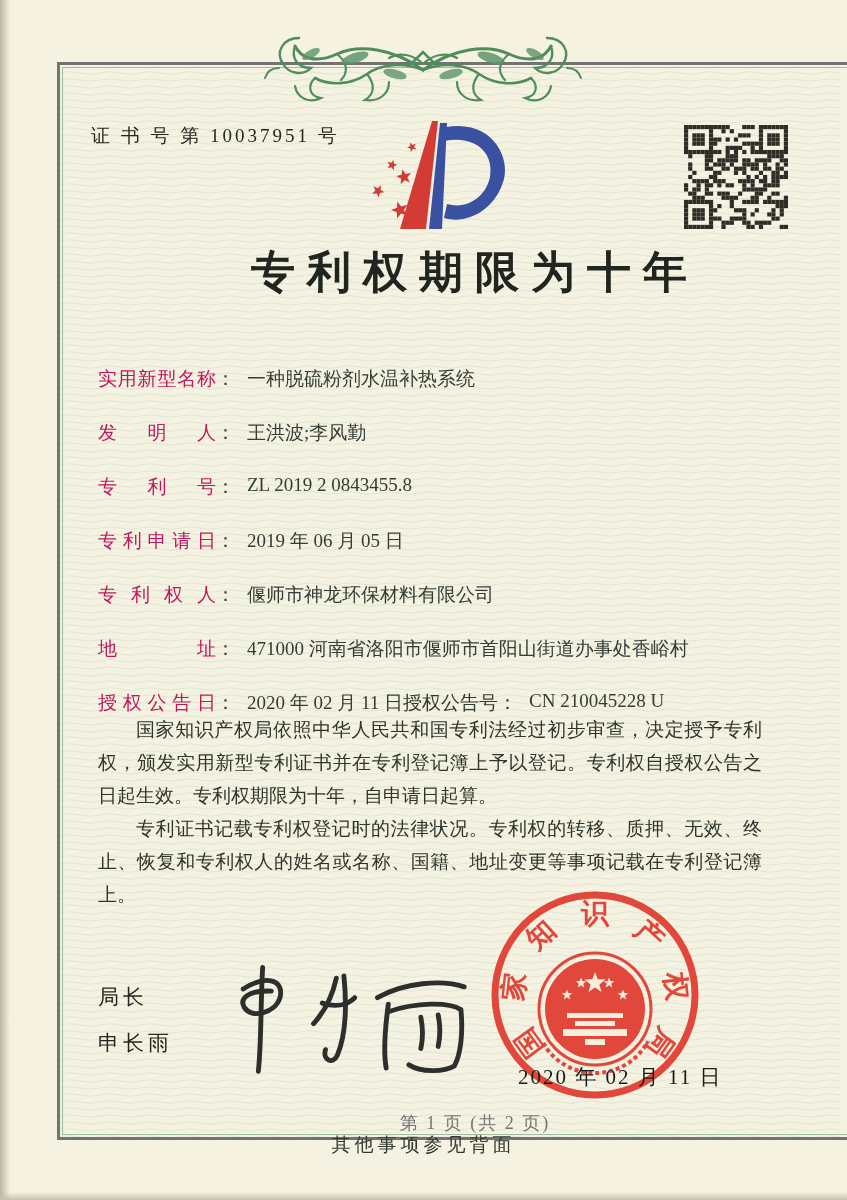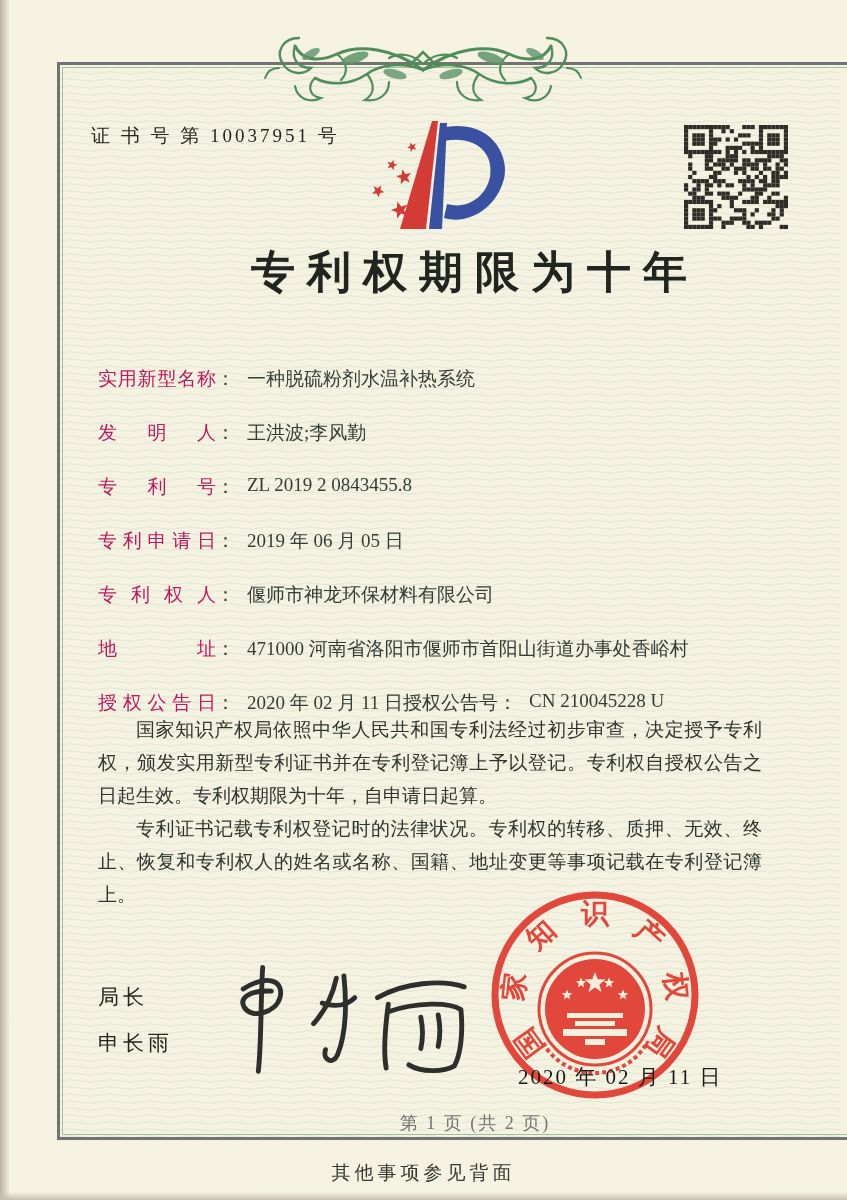--- a/index.html
+++ b/index.html
@@ -48,21 +48,21 @@
 
   .sig{position:absolute;left:150px;top:885px;width:270px;height:130px;}
 
   .seal{position:absolute;left:425px;top:820px;width:220px;height:220px;opacity:.93;}
   .seal-date{position:absolute;left:458px;top:998px;font-size:21px;letter-spacing:2px;
     color:#181b16;z-index:5;}
 
   .page-no{position:absolute;left:0;top:1046px;width:100%;text-align:center;
     font-size:18px;letter-spacing:2px;color:#737373;}
 
-  .back-note{position:absolute;left:0;top:1160px;width:100%;text-align:center;
+  .back-note{position:absolute;left:0;top:1132px;width:100%;text-align:center;
     font-size:19px;letter-spacing:4px;color:#32392f;}
 </style>
 </head>
 <body>
 
 <div class="edge-shadow-left"></div>
 <div class="edge-shadow-bottom"></div>
 
 <div class="frame">
   <svg id="wavySvg" class="wavy">

